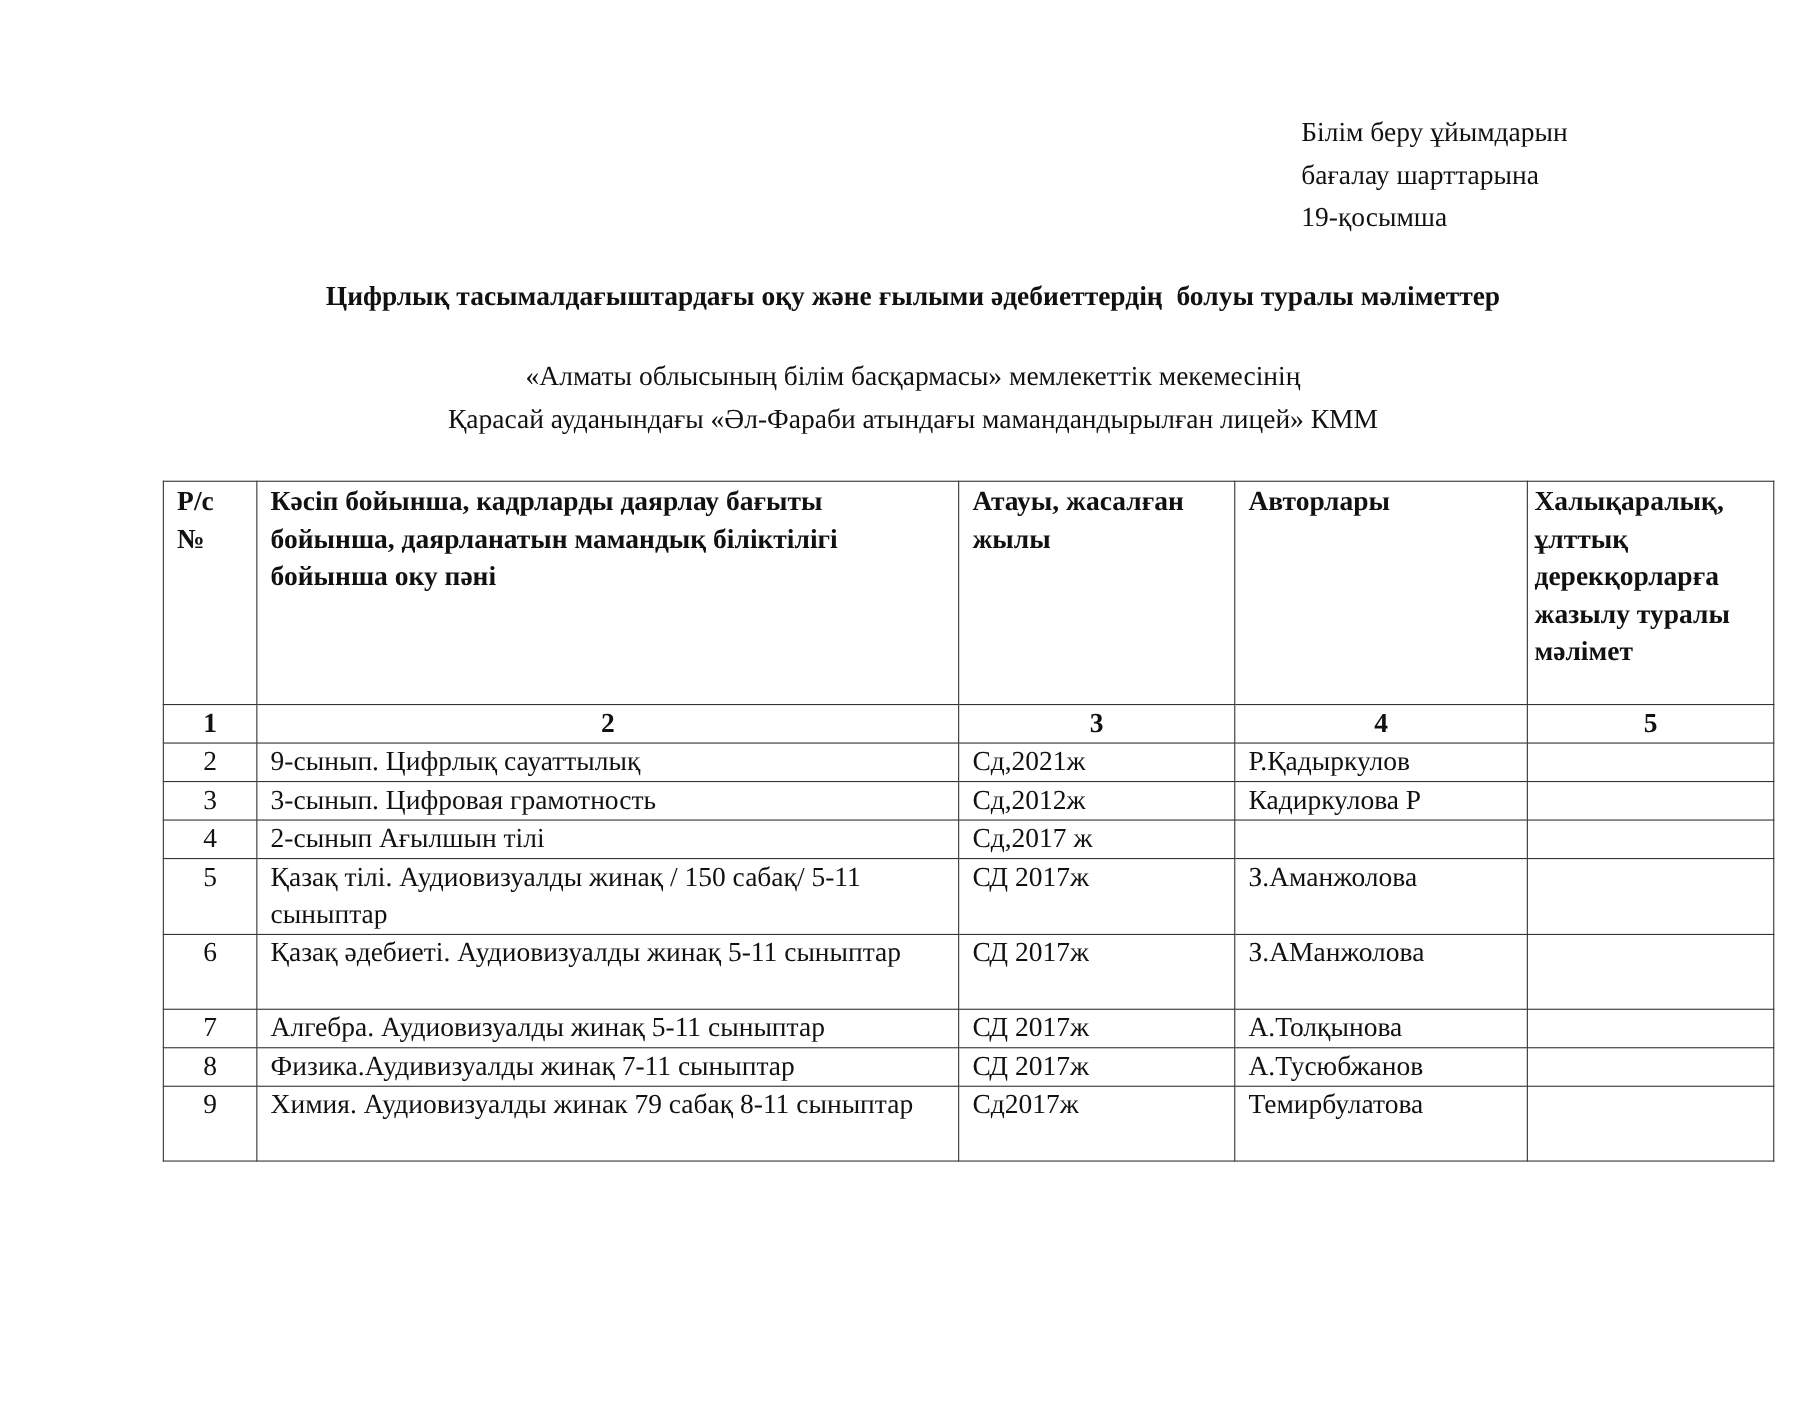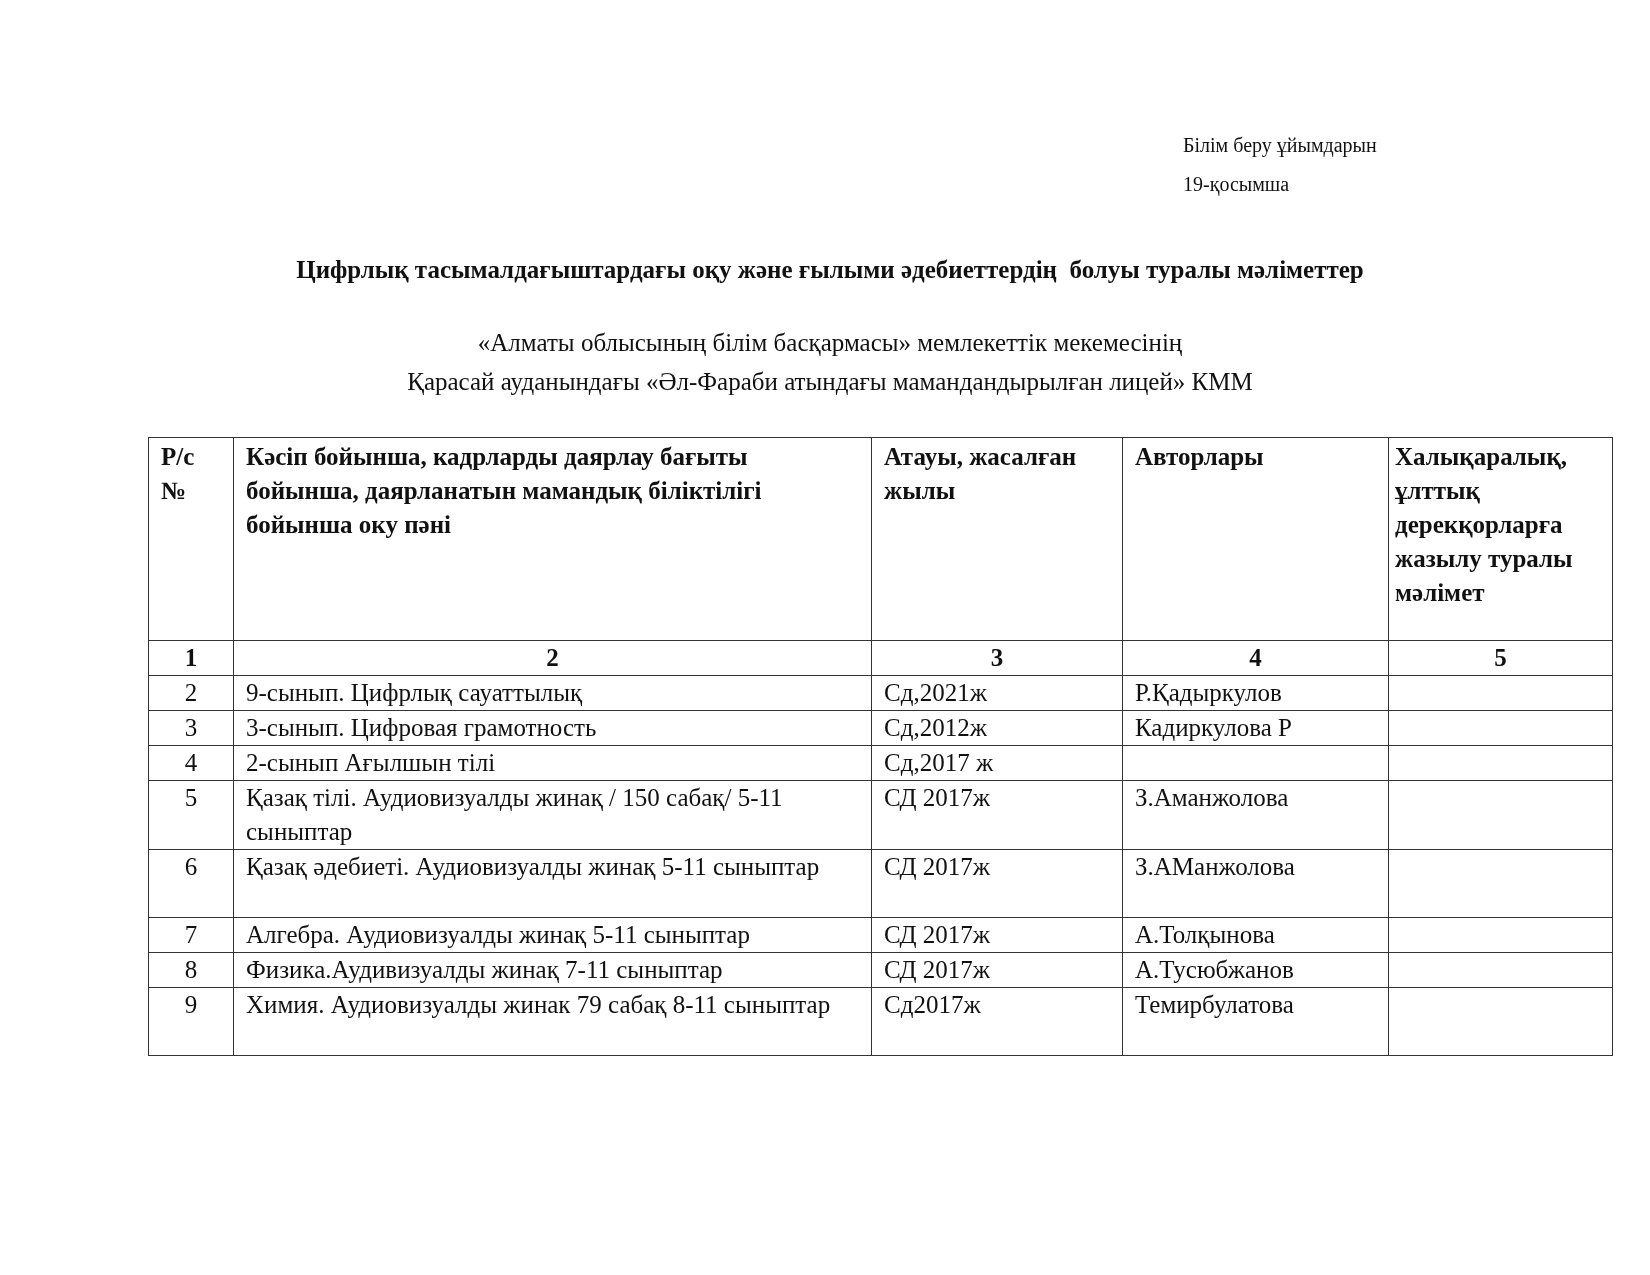--- a/index.html
+++ b/index.html
@@ -1,22 +1,22 @@
 <!DOCTYPE html>
 <html><head>
 <meta charset="utf-8">
 <style>
   html, body { margin: 0; padding: 0; background: #ffffff; }
   body {
     width: 1650px; height: 1275px; position: relative; overflow: hidden;
     font-family: "Liberation Serif", "DejaVu Serif", serif; color: #111;
   }
   .annex {
-    position: absolute; left: 1183px; top: 126px;
-    font-size: 20px; line-height: 38.5px;
+    position: absolute; left: 1183px; top: 102px;
+    font-size: 25px; line-height: 38.5px;
   }
   .annex div { white-space: nowrap; }
   .title {
     position: absolute; left: 0; width: 1660px; top: 256px; text-align: center;
     font-weight: bold; font-size: 25px; white-space: pre;
   }
   .subtitle {
     position: absolute; left: 0; width: 1660px; top: 323px; text-align: center;
     font-size: 25px; line-height: 39px;
   }
@@ -35,20 +35,21 @@
   tr.nums td { font-weight: bold; text-align: center; height: 34px; }
   tr.r1 { height: 34px; }
   tr.r2 { height: 68px; }
   td.num { text-align: center; padding: 0 4px; }
 </style>
 </head>
 <body>
 
 <div class="annex">
   <div>Білім беру ұйымдарын</div>
+  <div>бағалау шарттарына</div>
   <div>19-қосымша</div>
 </div>
 
 <div class="title">Цифрлық тасымалдағыштардағы оқу және ғылыми әдебиеттердің  болуы туралы мәліметтер</div>
 
 <div class="subtitle">
   <div>«Алматы облысының білім басқармасы» мемлекеттік мекемесінің</div>
   <div>Қарасай ауданындағы «Әл-Фараби атындағы мамандандырылған лицей» КММ</div>
 </div>
 

